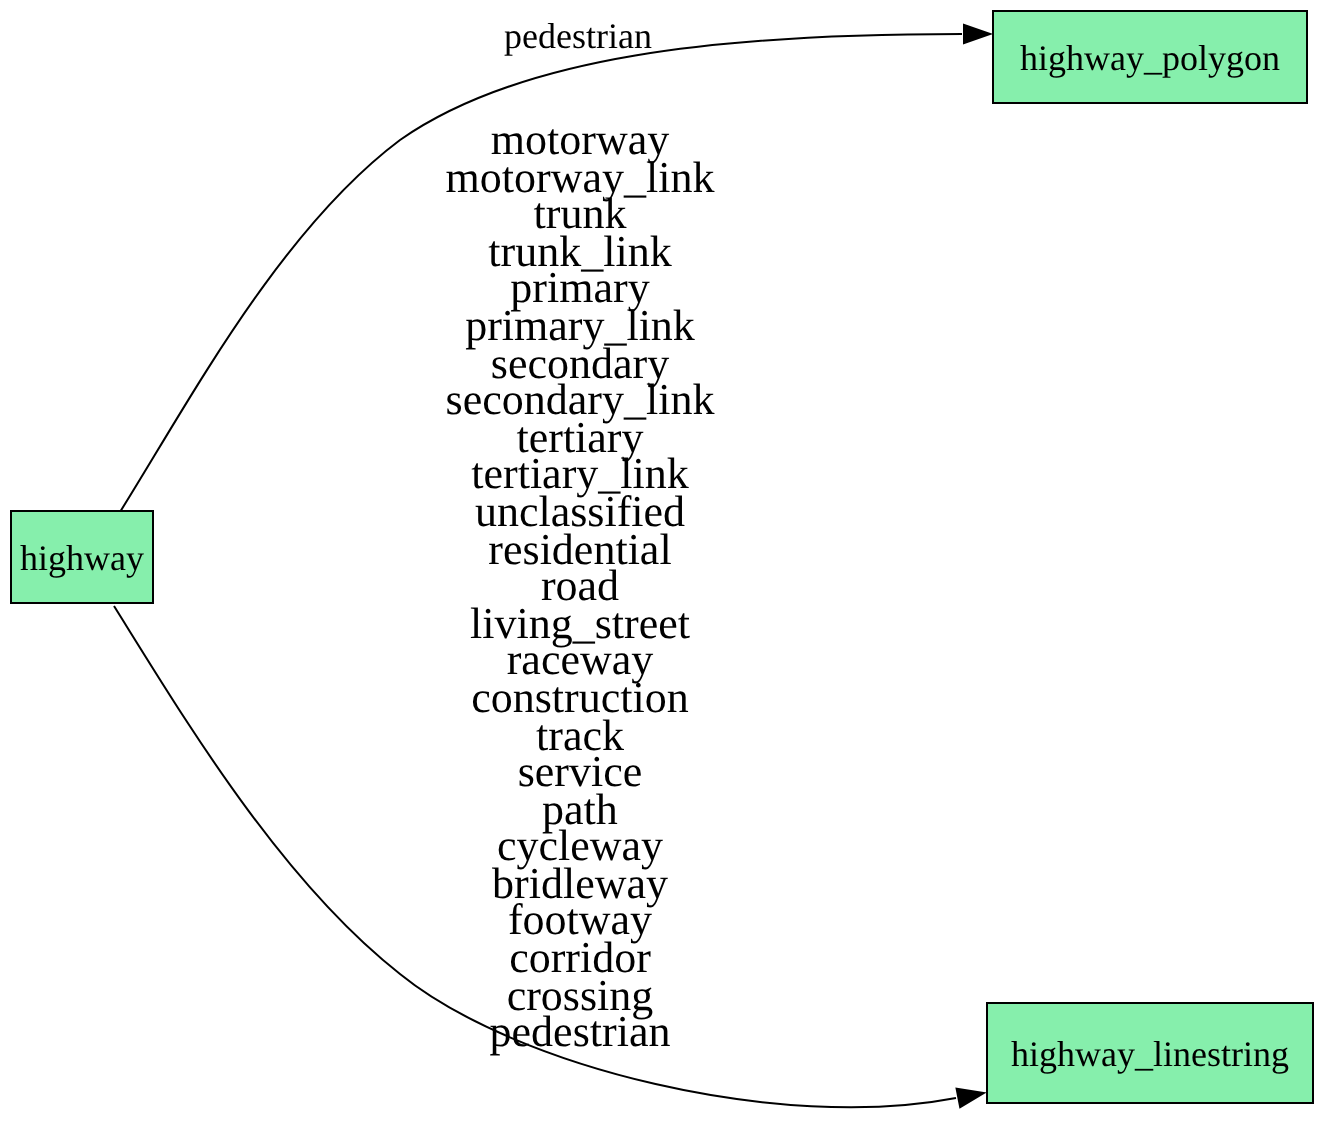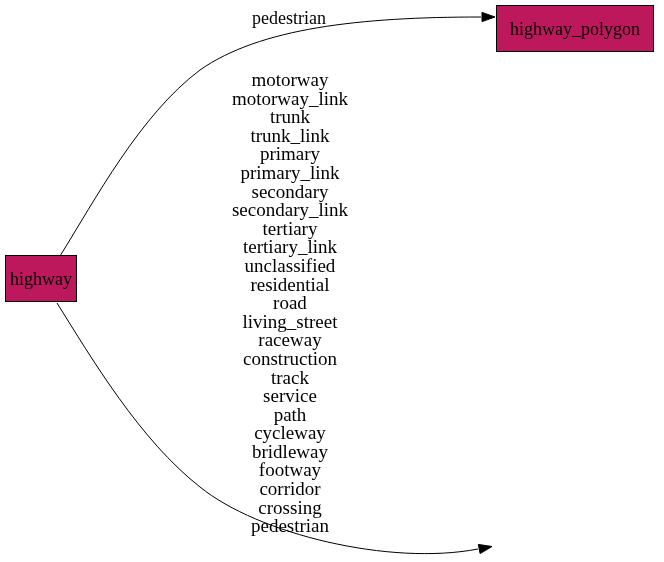--- a/index.html
+++ b/index.html
@@ -19,21 +19,21 @@
   .edges-svg {
     position: absolute;
     left: 0;
     top: 0;
     width: 664px;
     height: 562px;
   }
   .node {
     position: absolute;
     border: 1px solid #000000;
-    background: #be185d;
+    background: #86efac;
     display: flex;
     align-items: center;
     justify-content: center;
     font-size: 18px;
     line-height: 1;
     white-space: nowrap;
     box-sizing: border-box;
   }
   .node-highway { left: 5px; top: 255px; width: 72px; height: 47px; }
   .node-polygon { left: 496px; top: 5px; width: 158px; height: 47px; }
@@ -44,24 +44,24 @@
     top: 9px;
     width: 120px;
     text-align: center;
     font-size: 18px;
     line-height: 18.6px;
     white-space: pre-line;
   }
   .edge-label-list {
     position: absolute;
     left: 165px;
-    top: 71px;
+    top: 61px;
     width: 250px;
     text-align: center;
-    font-size: 19px;
+    font-size: 22px;
     line-height: 18.6px;
     white-space: pre-line;
   }
 </style>
 </head>
 <body>
 
 <div class="canvas">
 
   <svg class="edges-svg" viewBox="0 0 664 562" xmlns="http://www.w3.org/2000/svg">
@@ -74,20 +74,23 @@
   </svg>
 
   <div class="node node-highway">
     <span>highway</span>
   </div>
 
   <div class="node node-polygon">
     <span>highway_polygon</span>
   </div>
 
+  <div class="node node-linestring">
+    <span>highway_linestring</span>
+  </div>
 
   <div class="edge-label-single">pedestrian</div>
 
   <div class="edge-label-list">motorway
 motorway_link
 trunk
 trunk_link
 primary
 primary_link
 secondary

